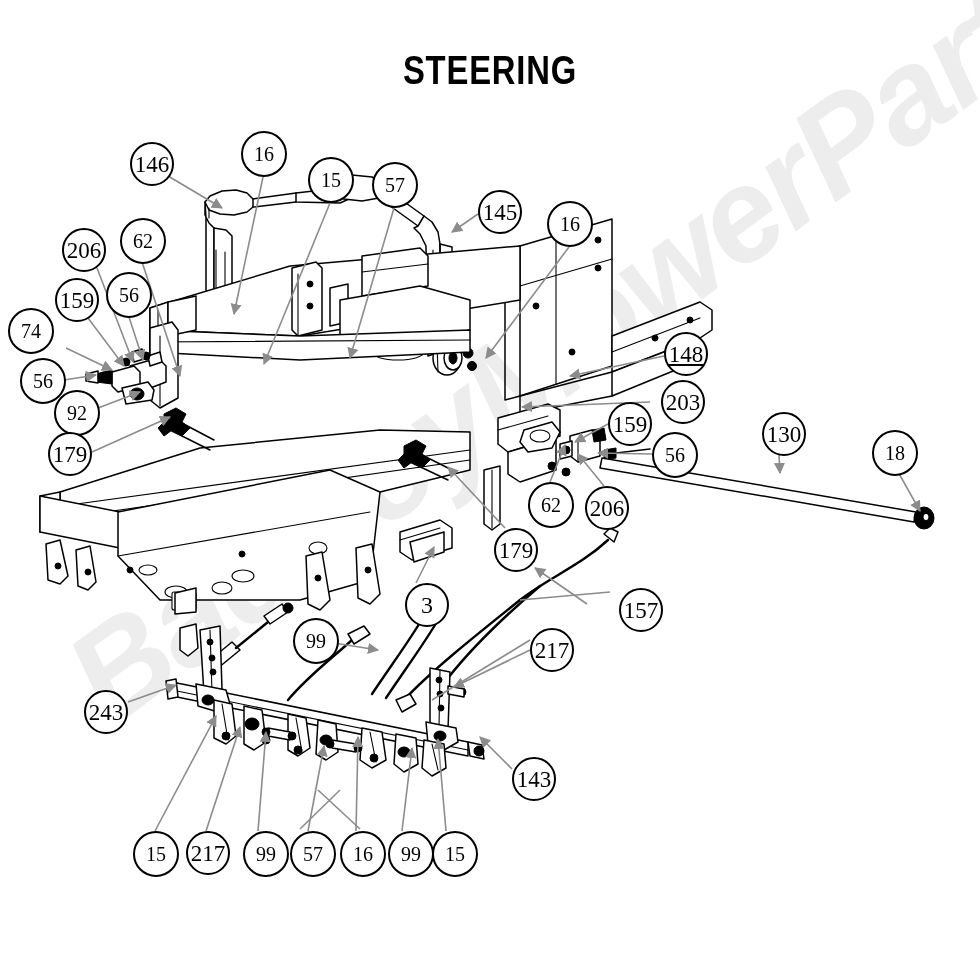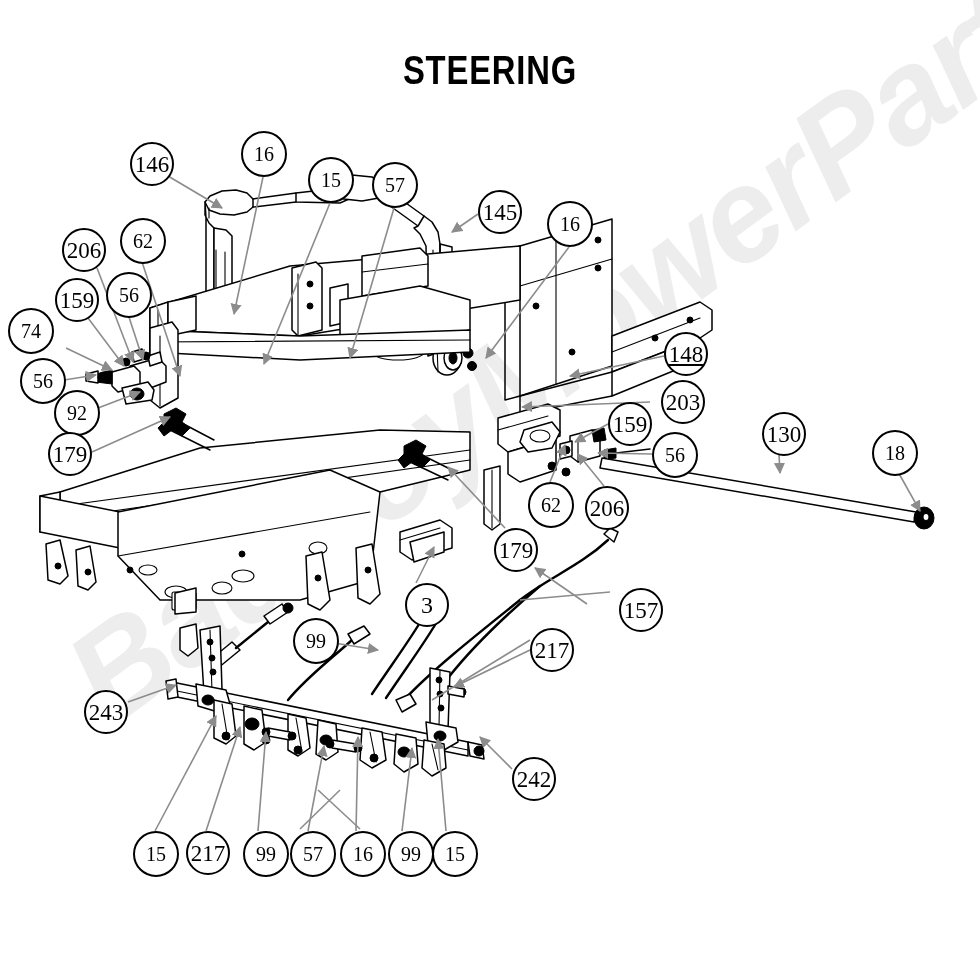--- a/index.html
+++ b/index.html
@@ -473,21 +473,21 @@
       <div class="bub b2" style="left: 293px; top: 618px;">
         <span>99</span>
       </div>
       <div class="bub b3" style="left: 530px; top: 628px;">
         <span>217</span>
       </div>
       <div class="bub b3" style="left: 84px; top: 690px;">
         <span>243</span>
       </div>
       <div class="bub b3" style="left: 512px; top: 757px;">
-        <span>242</span>
+        <span>143</span>
       </div>
       <div class="bub b2" style="left: 133px; top: 831px;">
         <span>15</span>
       </div>
       <div class="bub b3" style="left: 186px; top: 831px;">
         <span>217</span>
       </div>
       <div class="bub b2" style="left: 243px; top: 831px;">
         <span>99</span>
       </div>

